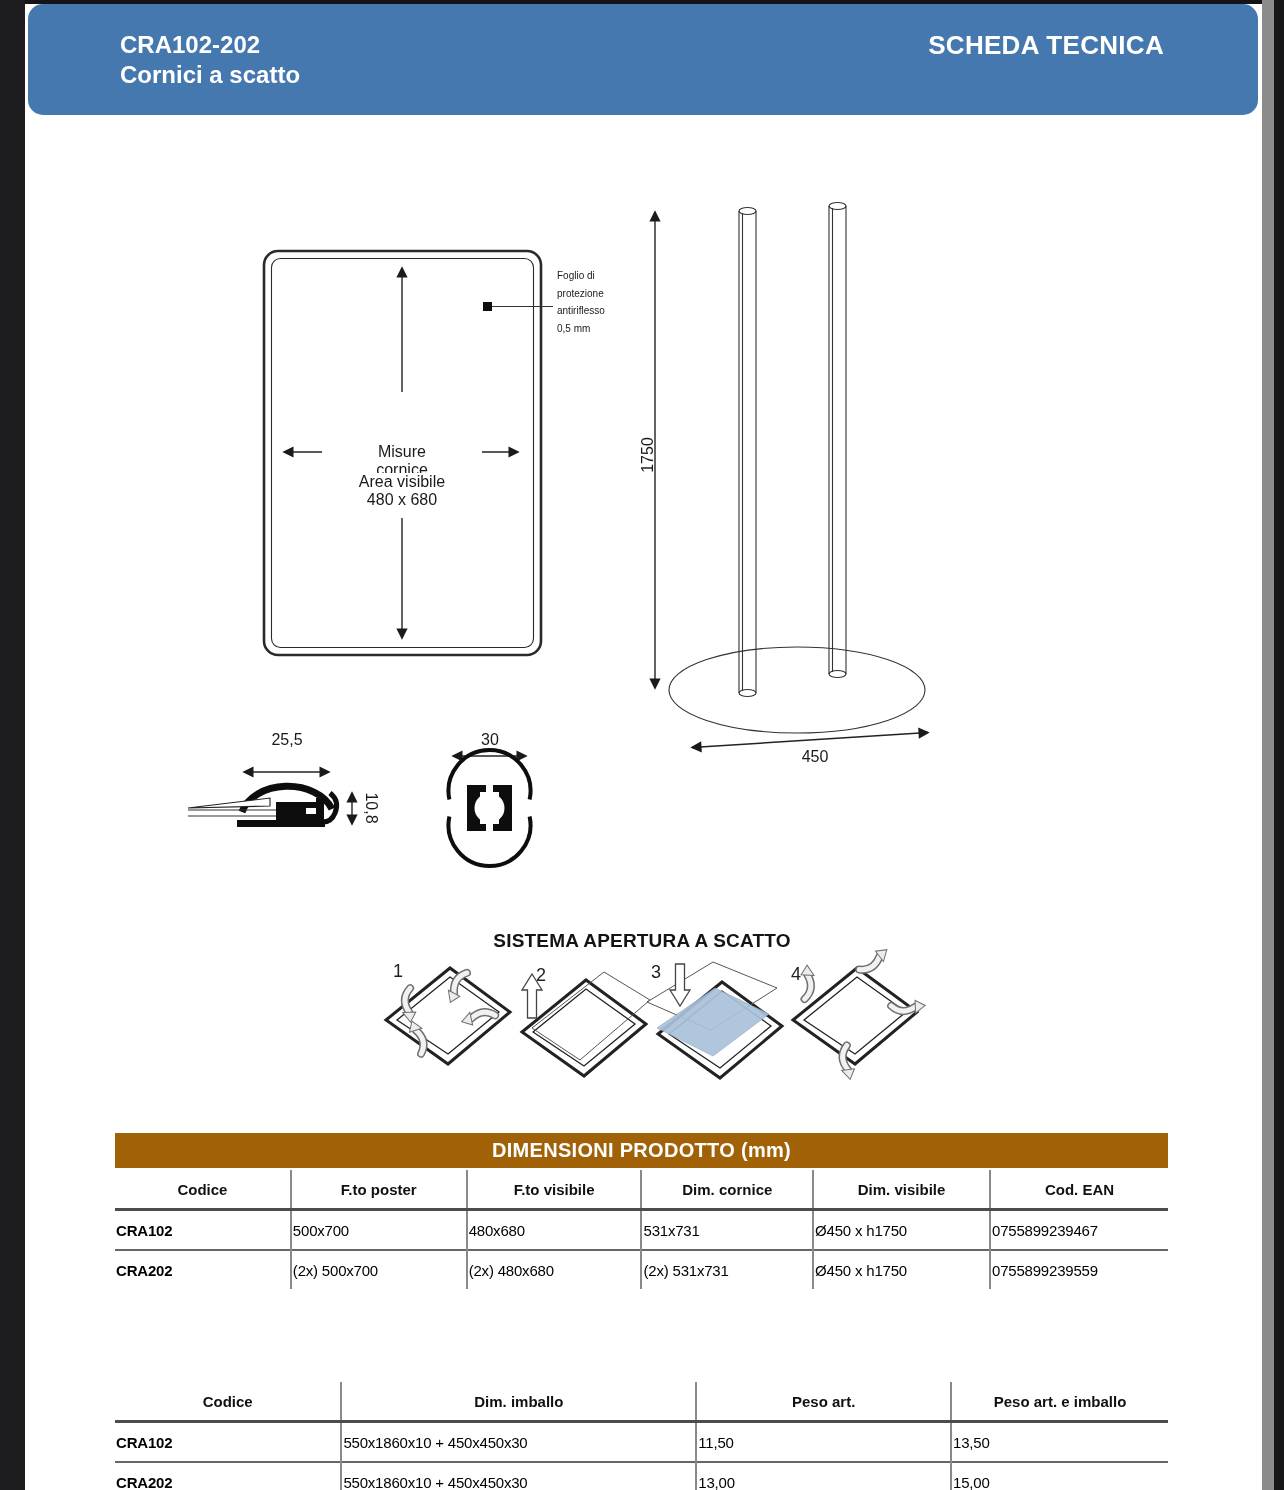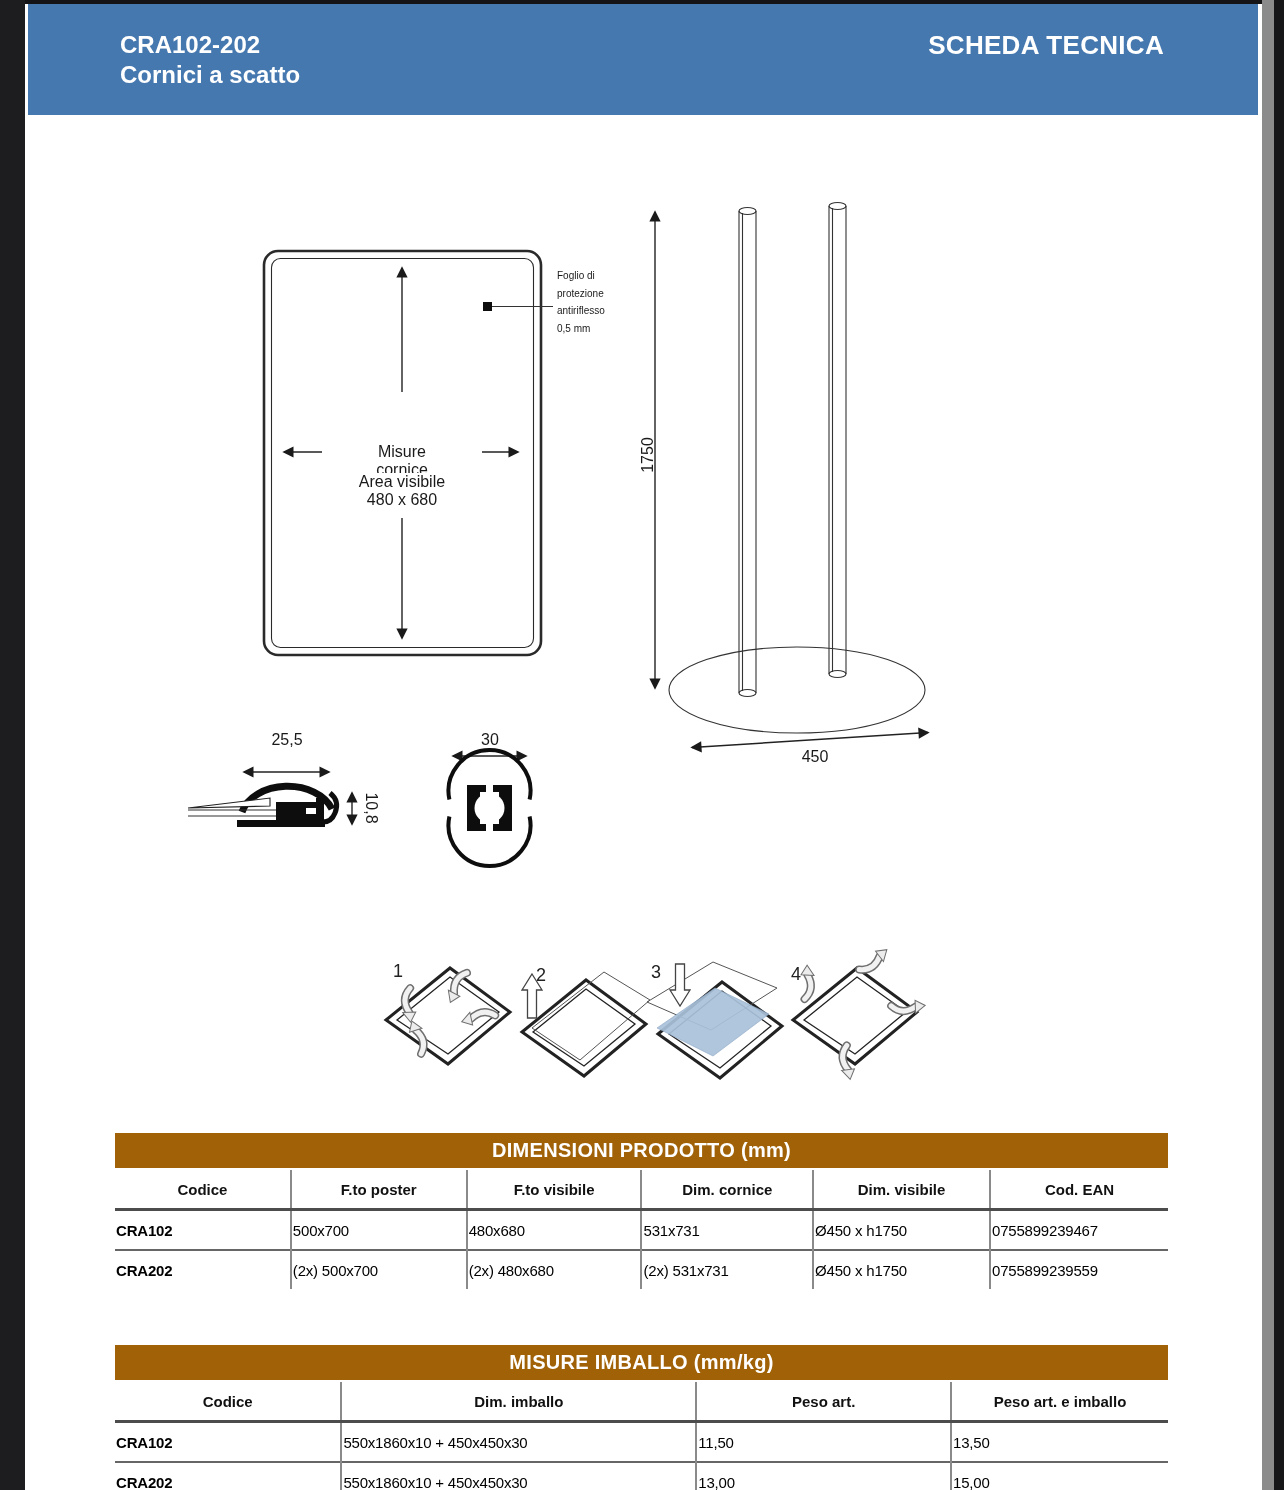--- a/index.html
+++ b/index.html
@@ -4,21 +4,21 @@
 <style>
   html,body{margin:0;padding:0;background:#ffffff;}
   .page{position:relative;width:1284px;height:1490px;background:#ffffff;overflow:hidden;
         font-family:"Liberation Sans", sans-serif;color:#1a1a1a;}
   
   .edge-top{position:absolute;left:0;top:0;width:1284px;height:4px;background:#141416;}
   .edge-left{position:absolute;left:0;top:0;width:25px;height:1490px;background:#1d1d1f;}
   .edge-right-gray{position:absolute;left:1262px;top:0;width:12px;height:1490px;background:#8b8b8b;}
   .edge-right-black{position:absolute;left:1274px;top:0;width:10px;height:1490px;background:#161618;}
   
-  .topbar{position:absolute;left:28px;top:4px;width:1230px;height:111px;background:#4678b0;}
+  .topbar{position:absolute;left:28px;top:4px;width:1230px;height:111px;background:#4678b0;border-radius:15px;}
   .topbar-left{position:absolute;left:92px;top:0;height:111px;display:flex;flex-direction:column;
                justify-content:center;color:#fff;font-weight:bold;font-size:24px;line-height:30px;}
   .topbar-right{position:absolute;right:94px;top:0;height:82px;display:flex;align-items:center;
                 color:#fff;font-weight:bold;font-size:26px;letter-spacing:.3px;}
   
   .art{position:absolute;left:0;top:0;}
   
   .lbl{position:absolute;font-size:16px;line-height:17.5px;color:#1a1a1a;}
   .ml{white-space:pre-line;}
   .ctr{text-align:center;}
@@ -172,20 +172,21 @@
 cornice
 531 x 731</div>
   <div class="lbl ml ctr bgw" style="left:322px;top:473px;width:160px;">Area visibile
 480 x 680</div>
   <div class="lbl ctr rot-ccw" style="left:618px;top:446px;width:60px;height:18px;">1750</div>
   <div class="lbl ctr" style="left:775px;top:748px;width:80px;">450</div>
   <div class="lbl ctr" style="left:247px;top:731px;width:80px;">25,5</div>
   <div class="lbl ctr rot-cw" style="left:349px;top:799px;width:44px;height:18px;">10,8</div>
   <div class="lbl ctr" style="left:455px;top:731px;width:70px;">30</div>
 
+  <div class="section-title">SISTEMA APERTURA A SCATTO</div>
   <div class="stepnum" style="left:393px;top:961px;">1</div>
   <div class="stepnum" style="left:536px;top:965px;">2</div>
   <div class="stepnum" style="left:651px;top:962px;">3</div>
   <div class="stepnum" style="left:791px;top:964px;">4</div>
 
   <div class="tbl-title" style="top:1133px;">DIMENSIONI PRODOTTO (mm)</div>
   <table class="tech" style="top:1170px;">
     <colgroup>
         <col style="width:16.7%">
         <col style="width:16.7%">
@@ -217,21 +218,20 @@
         <td class="code">CRA202</td>
         <td>(2x) 500x700</td>
         <td>(2x) 480x680</td>
         <td>(2x) 531x731</td>
         <td>Ø450 x h1750</td>
         <td>0755899239559</td>
       </tr>
     </tbody>
   </table>
 
-  <div class="tbl-title" style="top:1345px;">MISURE IMBALLO (mm/kg)</div>
   <table class="tech" style="top:1382px;">
     <colgroup>
         <col style="width:21.5%">
         <col style="width:33.7%">
               <col style="width:24.2%">
         <col style="width:20.6%">
       </colgroup>
     <thead>
       <tr>
         <th>Codice</th>

